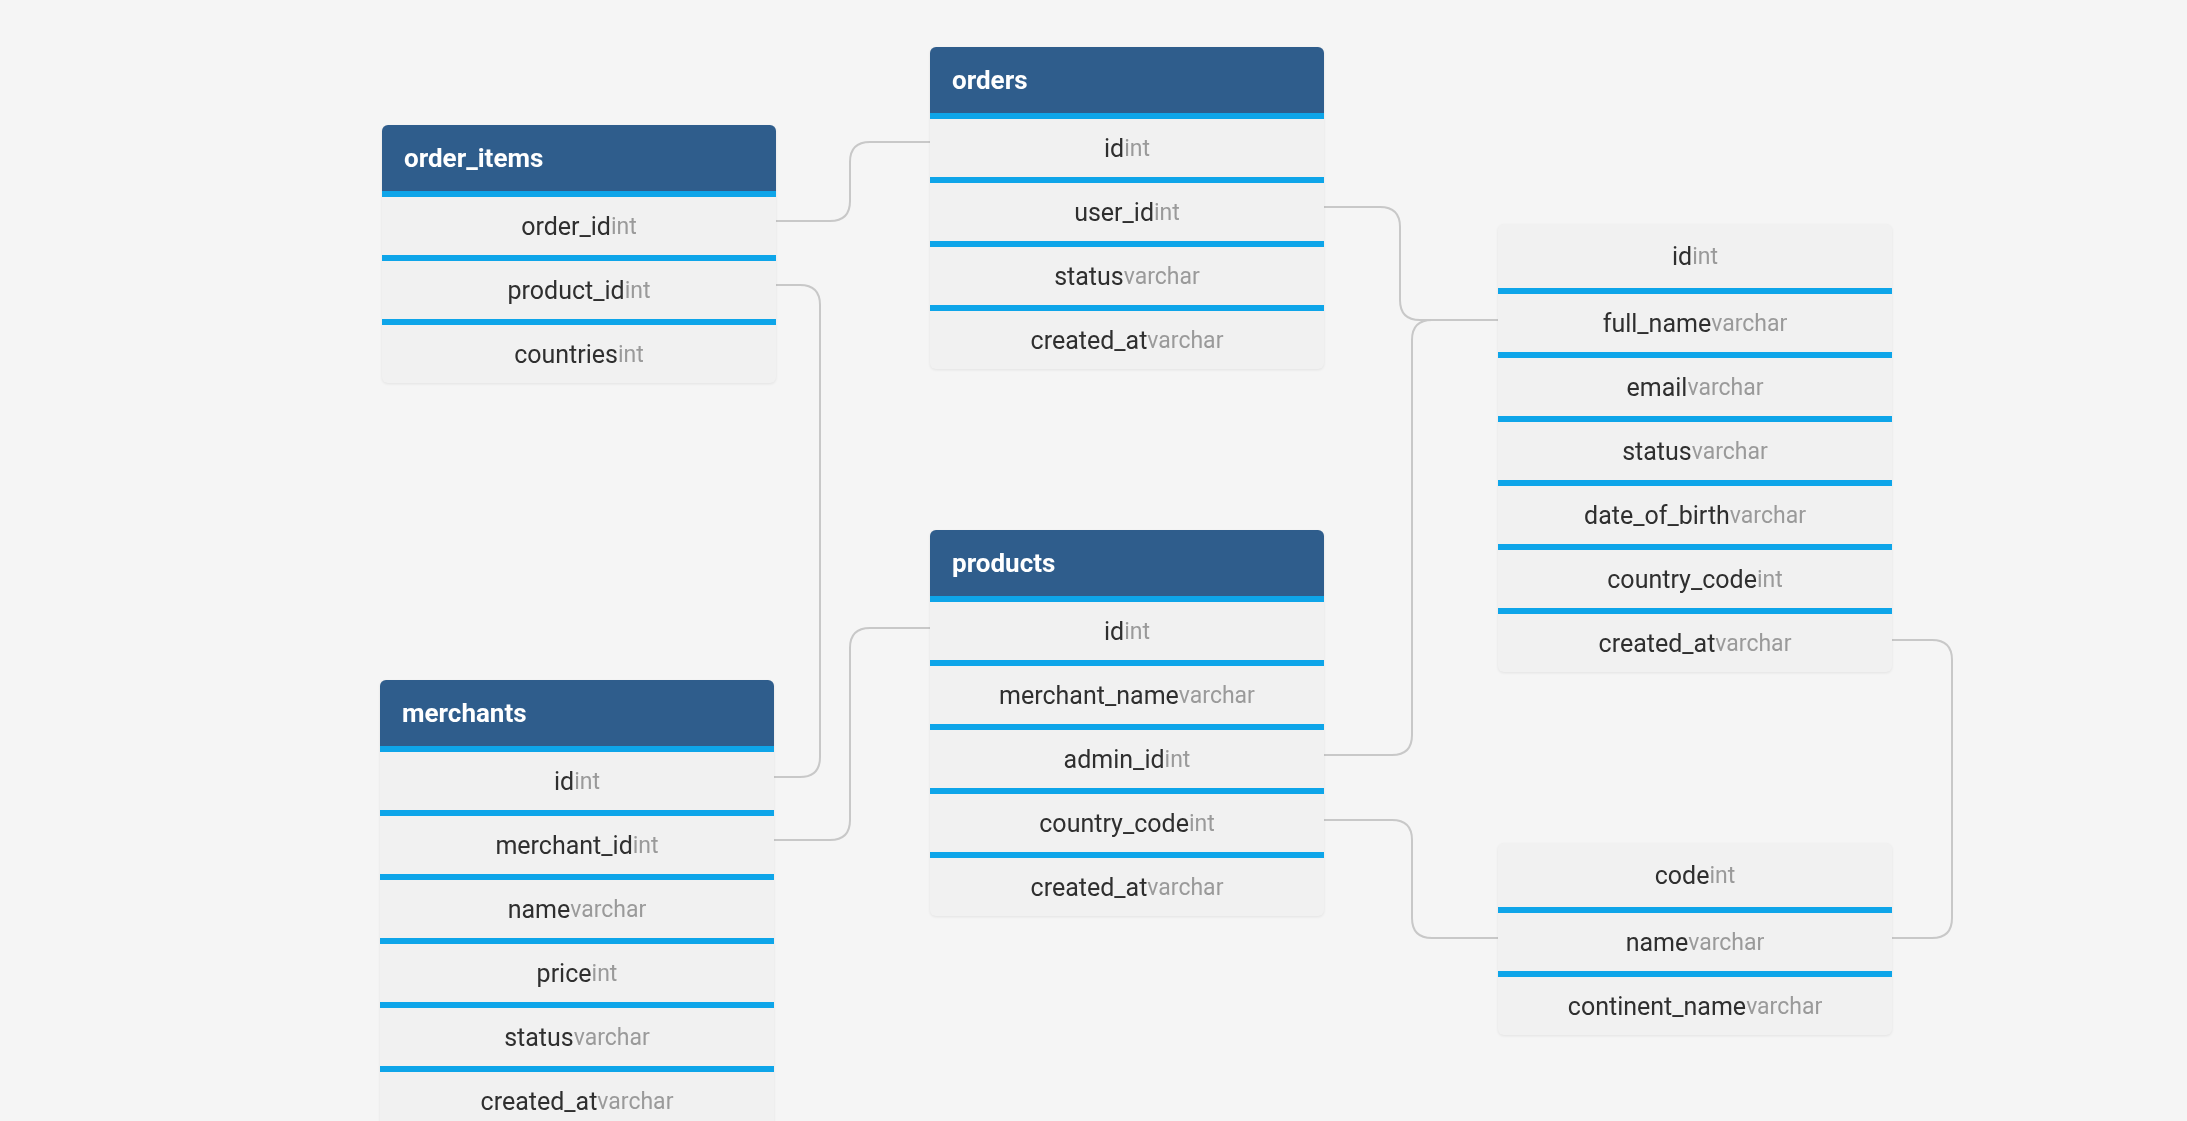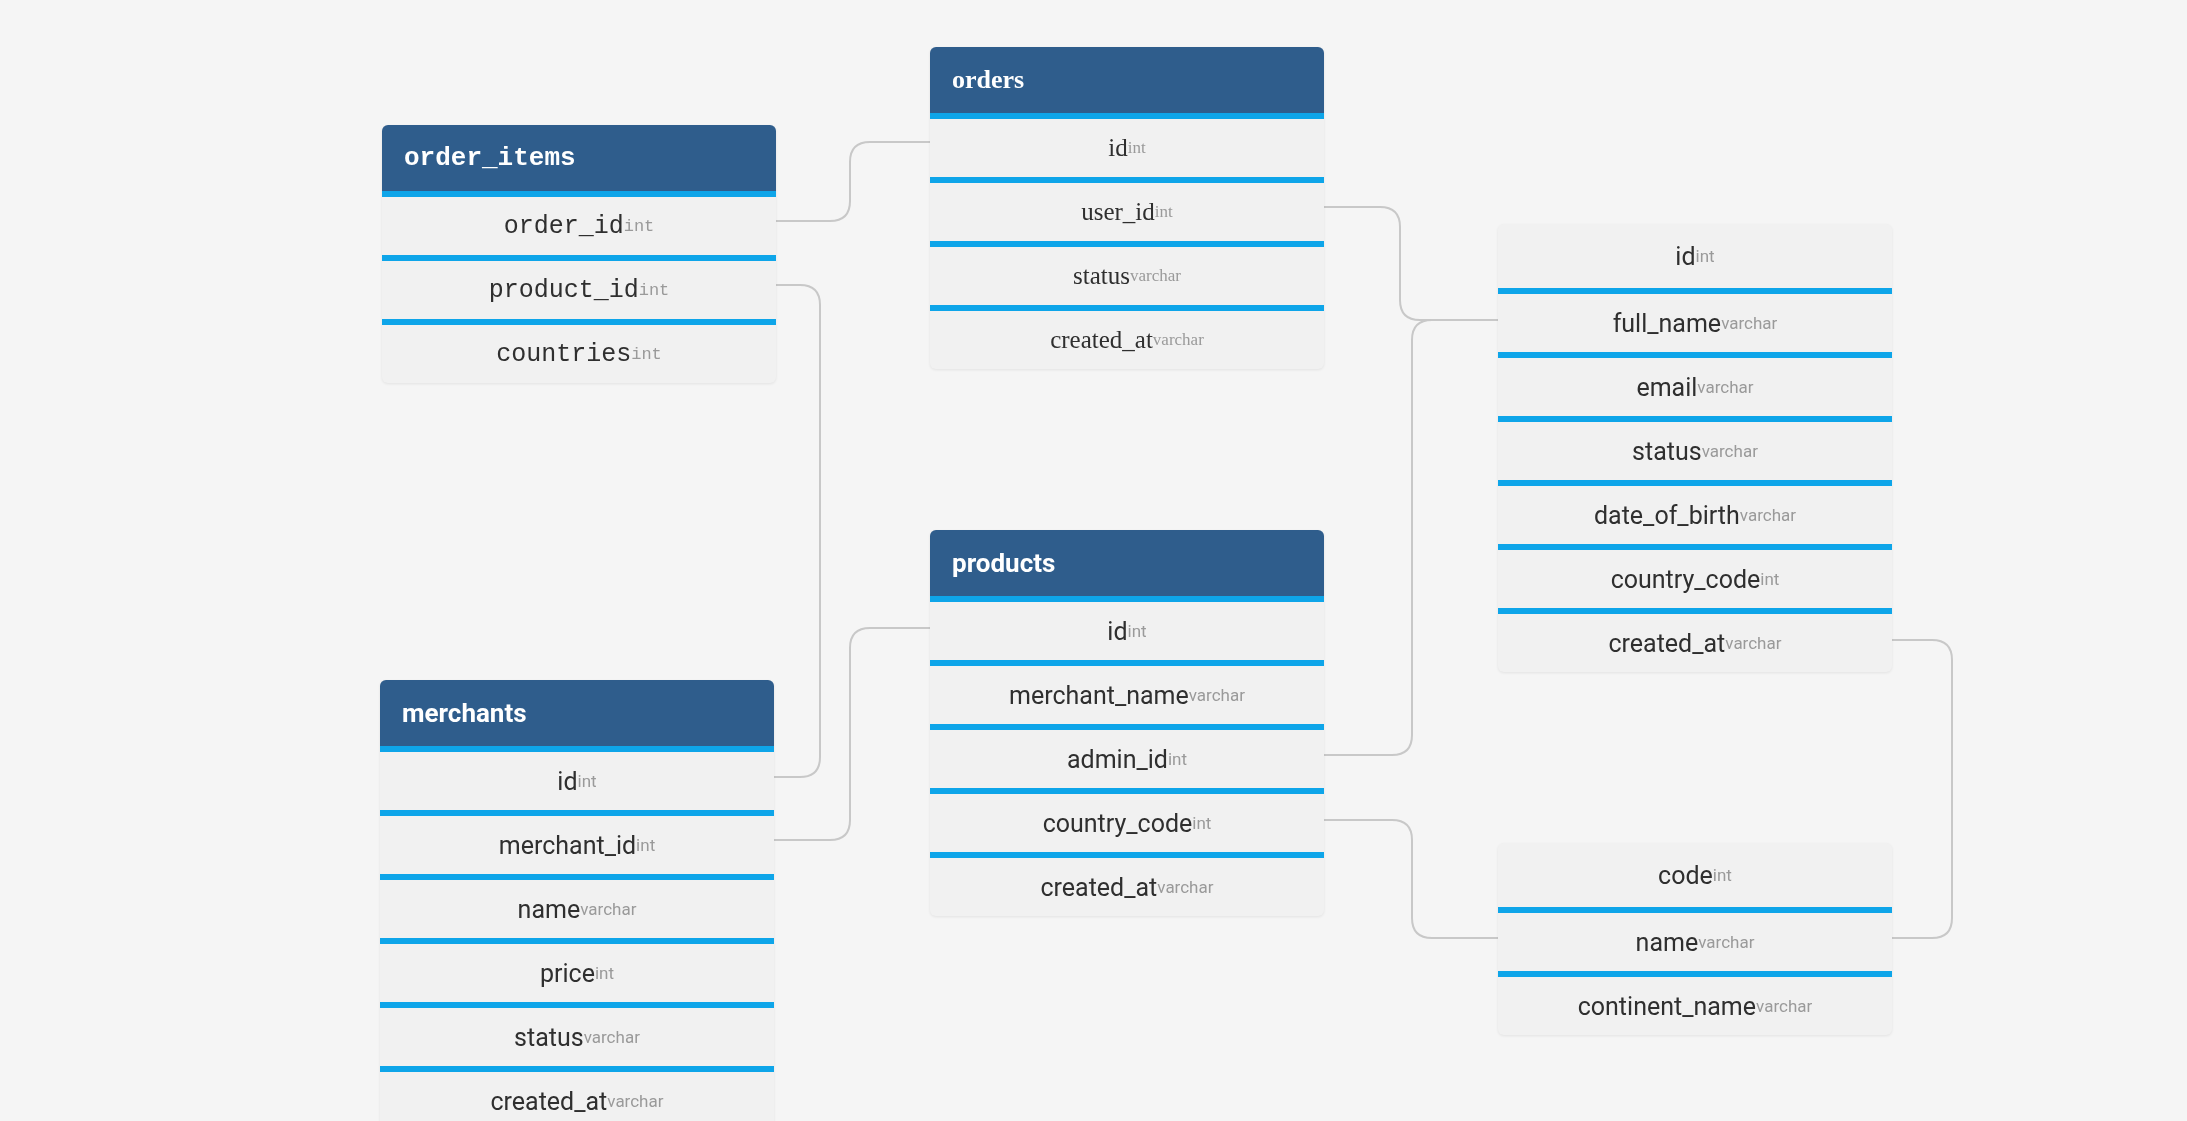--- a/index.html
+++ b/index.html
@@ -43,21 +43,21 @@
     justify-content: center;
     align-items: center;
     padding: 0 22px;
     height: 64px;
     font-size: 25px;
     color: #333;
     border-top: 6px solid #0ea5e9;
   }
   .row:first-of-type { border-top: none; }
   .col-name { color: #2f2f2f; }
-  .col-type { color: #9a9a9a; font-size: 17px; }
+  .col-type { color: #9a9a9a; font-size: 23px; }
 </style>
 </head>
 <body>
 
 <div class="canvas">
 
   <svg class="connectors">
     <g stroke="#c8c8c8" stroke-width="2" fill="none">
 
       <path d="M 776 221 L 830 221 Q 850 221 850 201 L 850 162 Q 850 142 870 142 L 930 142"></path>
@@ -69,37 +69,37 @@
       <path d="M 1324 755 L 1392 755 Q 1412 755 1412 735 L 1412 340 Q 1412 320 1432 320 L 1498 320"></path>
 
       <path d="M 1324 820 L 1392 820 Q 1412 820 1412 840 L 1412 918 Q 1412 938 1432 938 L 1498 938"></path>
 
       <path d="M 1892 640 L 1932 640 Q 1952 640 1952 660 L 1952 918 Q 1952 938 1932 938 L 1892 938"></path>
 
       <path d="M 774 840 L 830 840 Q 850 840 850 820 L 850 648 Q 850 628 870 628 L 930 628"></path>
     </g>
   </svg>
 
-  <div class="table" style="left:382px; top:125px; width:394px;font-family:Liberation Mono, monospace;">
+  <div class="table" style="left:382px; top:125px; width:394px;">
     <div class="table-header">order_items</div>
     <div class="row">
       <span class="col-name">order_id</span>
       <span class="col-type">int</span>
     </div>
     <div class="row">
       <span class="col-name">product_id</span>
       <span class="col-type">int</span>
     </div>
     <div class="row">
       <span class="col-name">countries</span>
       <span class="col-type">int</span>
     </div>
   </div>
 
-  <div class="table" style="left:930px; top:47px; width:394px;font-family:Liberation Serif, serif;">
+  <div class="table" style="left:930px; top:47px; width:394px;">
     <div class="table-header">orders</div>
     <div class="row">
       <span class="col-name">id</span>
       <span class="col-type">int</span>
     </div>
     <div class="row">
       <span class="col-name">user_id</span>
       <span class="col-type">int</span>
     </div>
     <div class="row">

